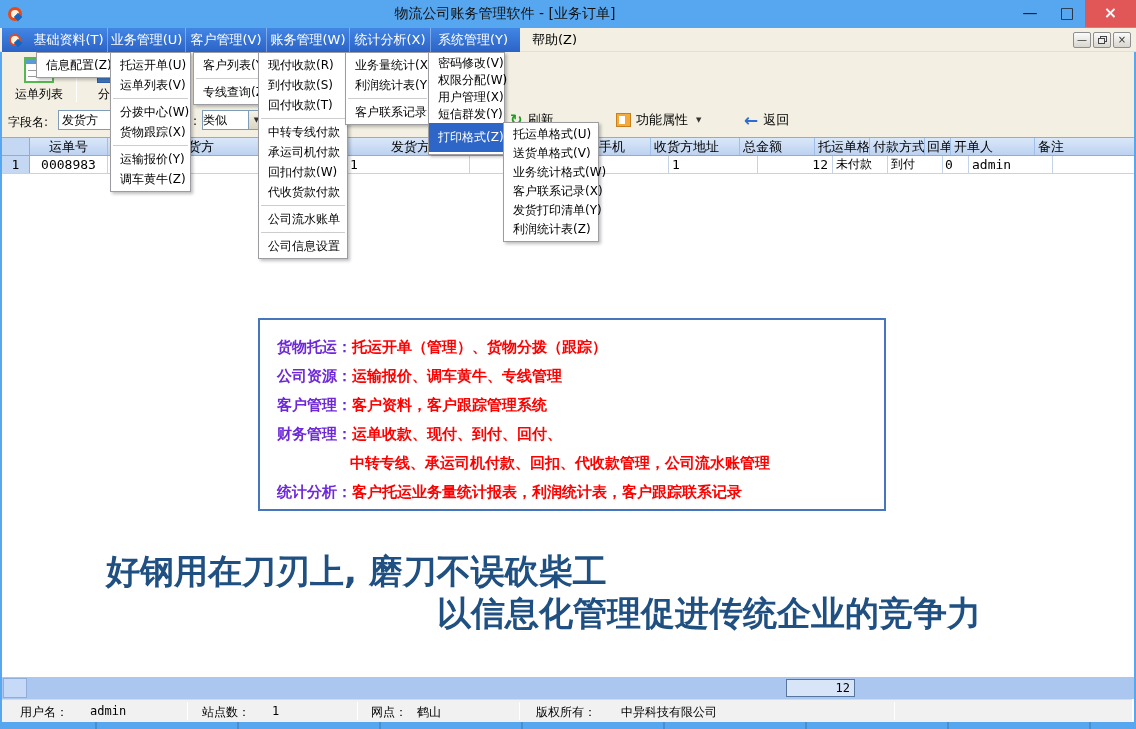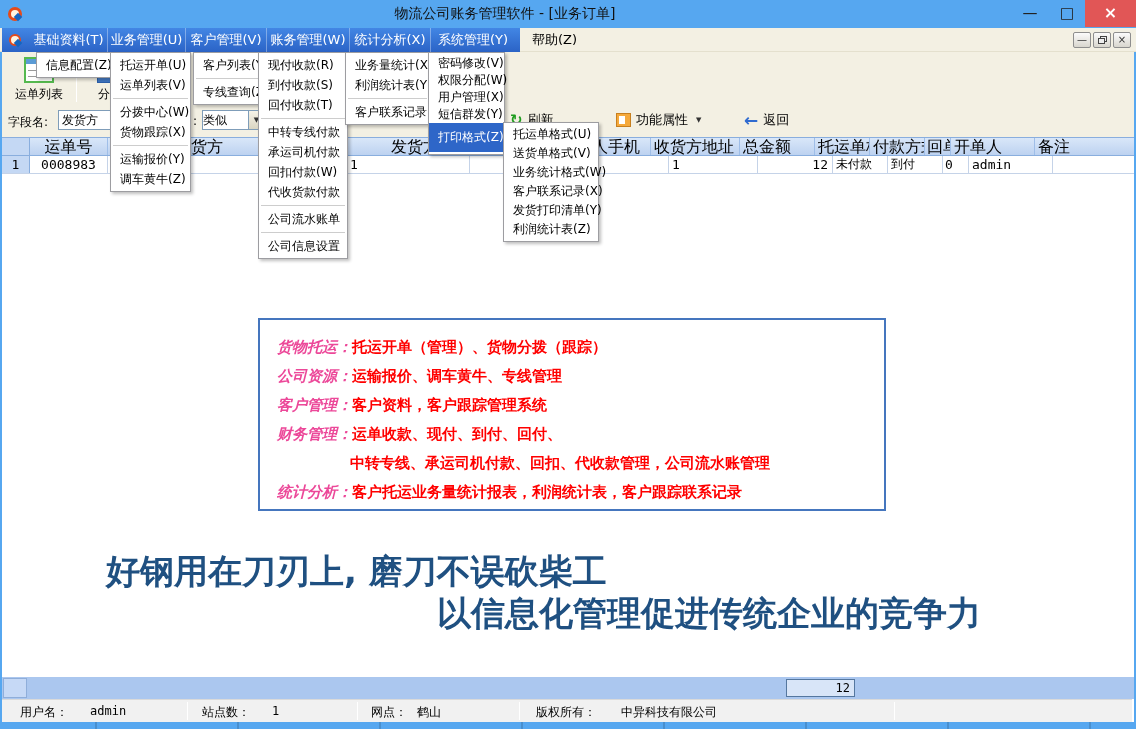--- a/index.html
+++ b/index.html
@@ -49,38 +49,38 @@
   .actbtn{position:absolute;top:56px;height:24px;display:flex;align-items:center;gap:5px;font-size:13px;color:#000;cursor:default;}
   .ref-ico{color:#1F9D1F;font-weight:bold;font-size:15px;}
   .back-ico{color:#2F6BD0;font-weight:bold;font-size:17px;}
   .note-ico{display:inline-block;width:15px;height:14px;background:#F5A93B;border:1px solid #C77F1F;position:relative;}
   .note-ico i{position:absolute;left:2px;top:2px;right:5px;bottom:2px;background:#fff;}
   .small-arrow{font-size:7px;color:#333;margin-left:3px;}
 
   
   #grid{left:2px;top:137px;width:1132px;z-index:2;}
   .hrow{display:flex;height:19px;background:linear-gradient(#D9E7F9,#BDD2F0);border-top:1px solid #89AEDE;border-bottom:1px solid #89AEDE;}
-  .hcell{font-size:16px;color:#000;line-height:17px;padding-left:3px;border-right:1px solid #9FBEE8;overflow:hidden;white-space:nowrap;}
+  .hcell{font-size:13px;color:#000;line-height:17px;padding-left:3px;border-right:1px solid #9FBEE8;overflow:hidden;white-space:nowrap;}
   .drow{display:flex;height:18px;background:#fff;border-bottom:1px solid #C5D3E8;}
   .dcell{font-size:13px;font-family:"DejaVu Sans Mono","Liberation Mono",monospace;color:#000;line-height:17px;padding-left:3px;border-right:1px solid #C5D3E8;overflow:hidden;white-space:nowrap;}
   .selc{background:#C4D8F4 !important;border-right:1px solid #89AEDE;}
   .tc{text-align:center;padding-left:0;}
   .tr{text-align:right;padding-right:4px;}
 
   
   .panel{position:absolute;background:#fff;border:1px solid #9D9DA1;box-shadow:2px 2px 3px rgba(0,0,0,.25);z-index:50;padding:2px 0;}
   .pitem{height:20px;line-height:20px;font-size:12px;color:#000;padding:0 9px;white-space:nowrap;cursor:default;}
   .psep{height:1px;background:#CDCDCD;margin:3px 2px;}
   .pitem.hl{background:#2E66C8;color:#fff;display:flex;justify-content:space-between;align-items:center;}
   .pitem.hl .sub{font-size:8px;}
 
   
   #infobox{left:258px;top:318px;width:628px;height:193px;background:#fff;border:2px solid #4576BE;z-index:3;padding:13px 0 0 17px;}
   .iline{height:29px;line-height:29px;font-size:15px;font-weight:bold;white-space:nowrap;}
-  .iline .lab{color:#ec4899;font-style:italic;}
+  .iline .lab{color:#6d28d9;}
   .iline .red{color:#FF0000;}
   .iline.indent{padding-left:73px;}
 
   
   .slogan{position:absolute;font-size:34px;font-weight:bold;color:#1F5081;white-space:nowrap;z-index:3;}
 
   
   #sumbar{left:2px;top:677px;width:1132px;height:22px;background:#ABC7EF;z-index:4;}
   #sumbar .lbox{position:absolute;left:1px;top:1px;width:24px;height:20px;background:#C6D9F6;border:1px solid #8FAEDA;}
   #sumbox{position:absolute;left:784px;top:2px;width:69px;height:18px;background:#D8E5F8;border:1px solid #55779F;font-size:12px;font-family:"DejaVu Sans Mono","Liberation Mono",monospace;text-align:right;line-height:16px;padding-right:4px;color:#000;}

